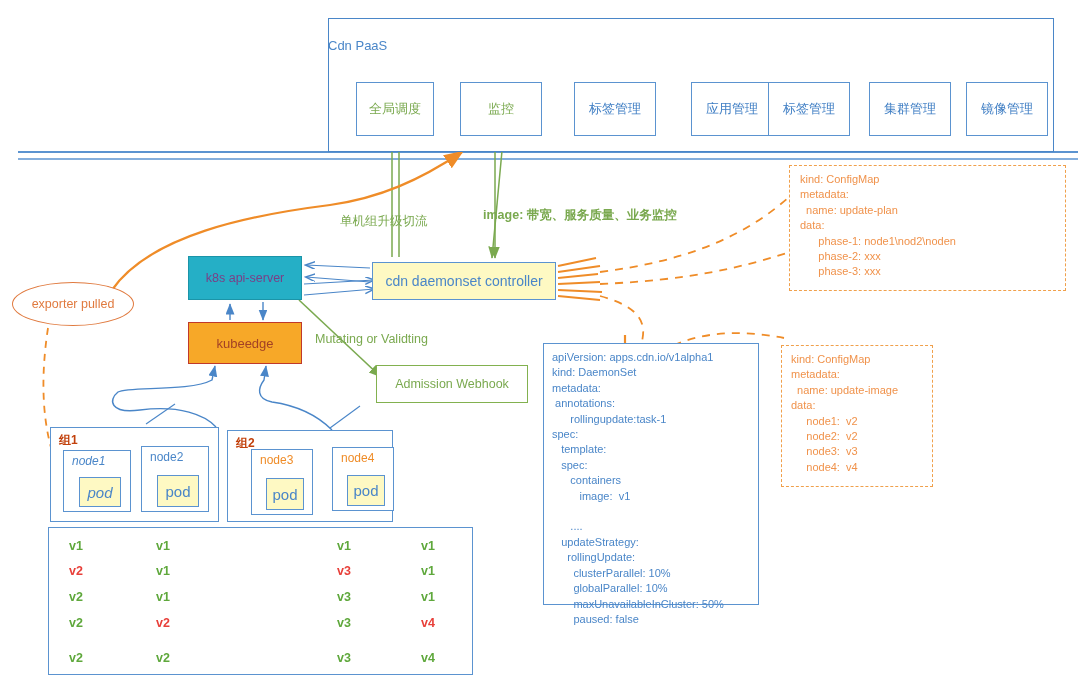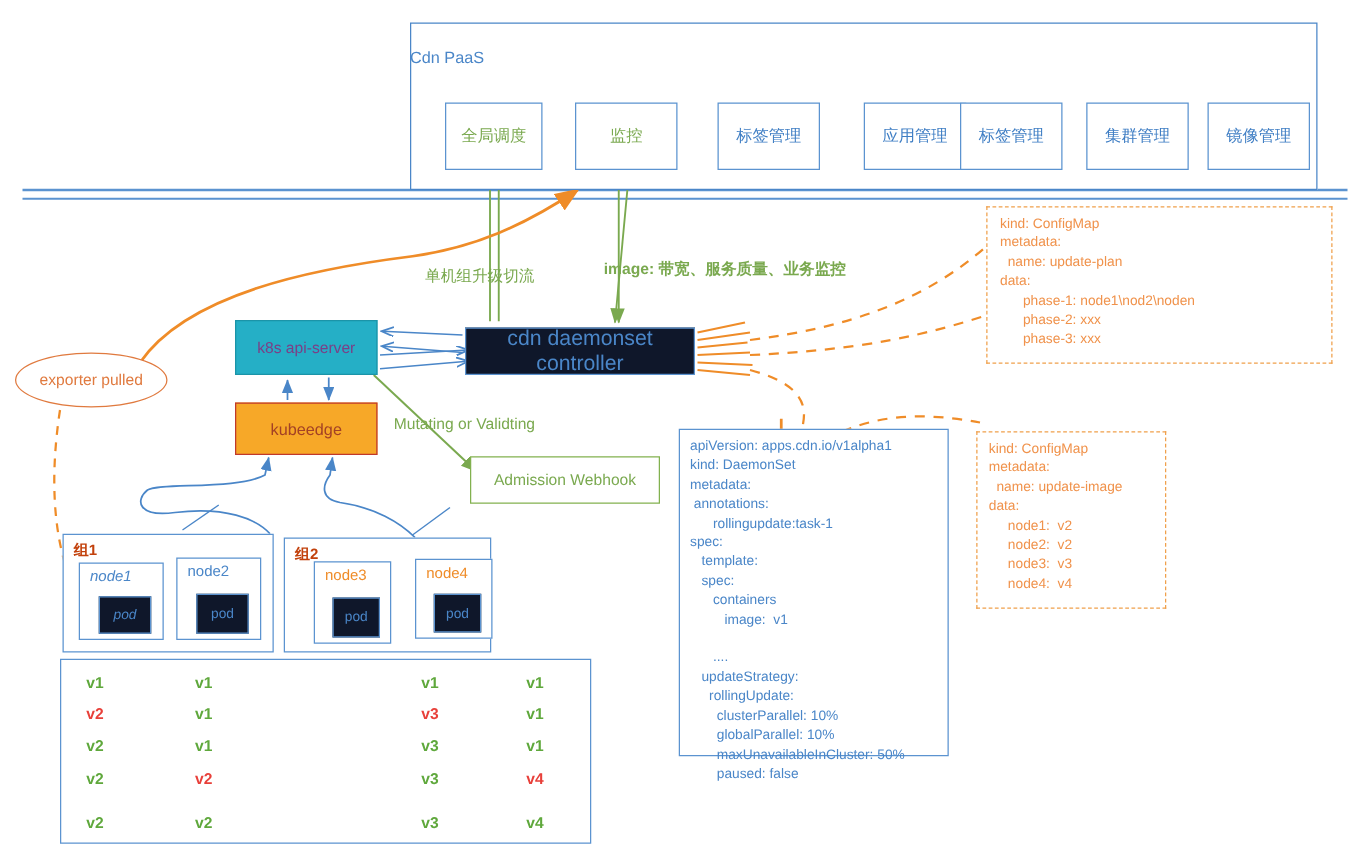--- a/index.html
+++ b/index.html
@@ -17,22 +17,22 @@
               color:#4a86c8;font-size:13px;}
   .paas-cell{border:1.4px solid #5b93d0;background:#fff;font-size:13px;color:#3f7ec4;
              top:82px;height:54px;}
   .paas-cell.green{color:#7aa94f;}
 
   
   #api-server{left:188px;top:256px;width:114px;height:44px;background:#25afc6;
               border:1.2px solid #1b94a8;color:#7b3f86;font-size:12.5px;}
   #kubeedge{left:188px;top:322px;width:114px;height:42px;background:#f7a828;
             border:1.6px solid #c0392b;color:#a34125;font-size:13px;}
-  #daemonset-ctl{left:372px;top:262px;width:184px;height:38px;background:#0f172a;
-                 border:1.4px solid #5b93d0;color:#4a86c8;font-size:17px;}
+  #daemonset-ctl{left:372px;top:262px;width:184px;height:38px;background:#fef9c3;
+                 border:1.4px solid #5b93d0;color:#4a86c8;font-size:14px;}
   #admission{left:376px;top:365px;width:152px;height:38px;background:#fff;
              border:1.5px solid #82b14f;color:#7aa94f;font-size:12.5px;}
   #exporter{left:12px;top:282px;width:122px;height:44px;border:1.5px solid #e07a3f;
             border-radius:50%;background:#fff;color:#e07a3f;font-size:12.5px;}
 
   
   .lbl{position:absolute;white-space:nowrap;}
   #lbl-upgrade{left:340px;top:213px;color:#7aa94f;font-size:12.5px;}
   #lbl-metric{left:483px;top:207px;color:#7aa94f;font-size:12.5px;font-weight:bold;}
   #lbl-mutating{left:315px;top:332px;color:#7aa94f;font-size:12.5px;}
@@ -48,22 +48,22 @@
            border:1.4px solid #5b93d0;color:#4a86c8;padding:6px 0 0 8px;}
 
   
   .group{position:absolute;box-sizing:border-box;border:1.4px solid #5b93d0;background:#fff;}
   #group1{left:50px;top:427px;width:169px;height:95px;}
   #group2{left:227px;top:430px;width:166px;height:92px;}
   .group-title{position:absolute;left:8px;top:4px;font-size:12px;color:#c2410c;font-weight:bold;}
   .node{position:absolute;box-sizing:border-box;border:1.4px solid #5b93d0;background:#fff;}
   .node-title{position:absolute;left:8px;top:3px;font-size:12px;color:#4a86c8;}
   .node-title.orange{color:#ef8c28;}
-  .pod{position:absolute;box-sizing:border-box;border:1.4px solid #5b93d0;background:#0f172a;
-       display:flex;align-items:center;justify-content:center;font-size:11px;color:#4a86c8;}
+  .pod{position:absolute;box-sizing:border-box;border:1.4px solid #5b93d0;background:#fef9c3;
+       display:flex;align-items:center;justify-content:center;font-size:15px;color:#4a86c8;}
 
   
   #vtable{position:absolute;left:48px;top:527px;width:425px;height:148px;
           box-sizing:border-box;border:1.4px solid #5b93d0;background:#fff;}
   .vcell{position:absolute;font-size:12.5px;font-weight:bold;}
   .v-green{color:#5fa83c;}
   .v-red{color:#e8403a;}
 </style>
 </head>
 <body>

